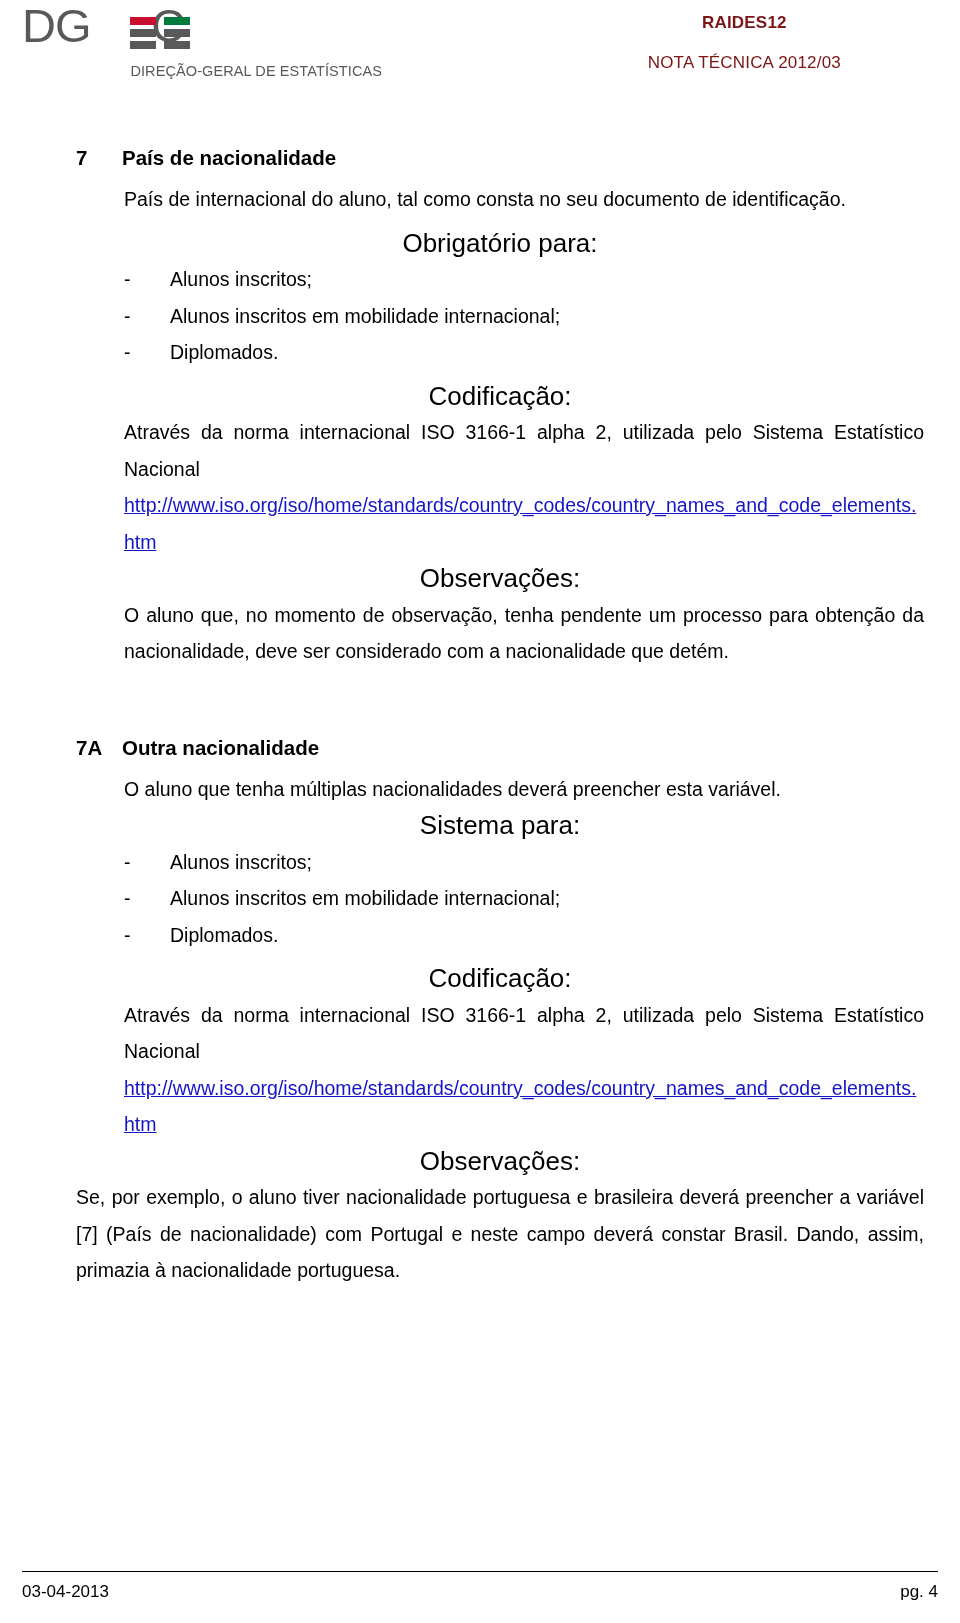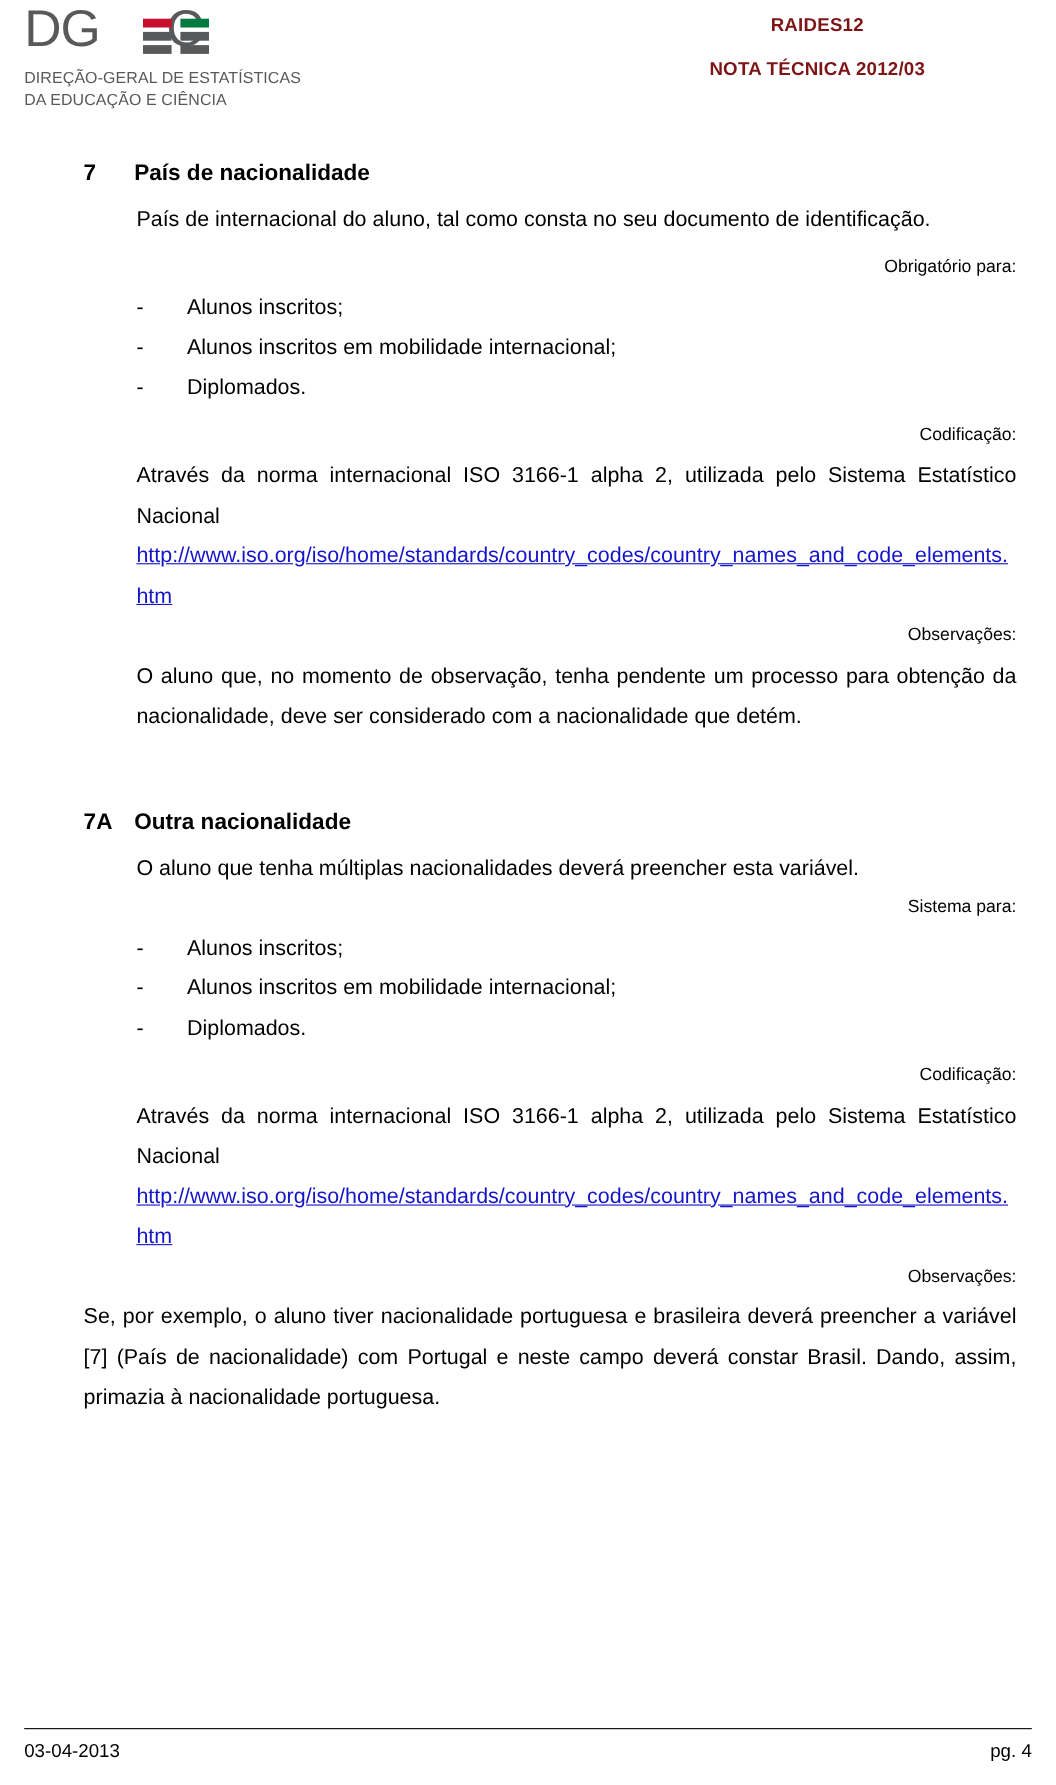--- a/index.html
+++ b/index.html
@@ -73,39 +73,39 @@
 
   .logo-sub {
     margin-top: 9px;
     font-size: 14.5px;
     line-height: 20px;
     color: #58595b;
     font-weight: 400;
     letter-spacing: 0.1px;
     font-family: "Liberation Sans", sans-serif;
   }
-  .logo-sub div { white-space: nowrap; }
+  .logo-sub div { white-space: nowrap; text-align: right; }
 
   .header-right {
     position: absolute;
     right: 24px;
     top: 12px;
     text-align: center;
   }
   .doc-code {
     font-size: 17px;
     font-weight: bold;
     color: #7d1416;
     letter-spacing: 0.2px;
     line-height: 22px;
   }
   .doc-title {
     margin-top: 18px;
     font-size: 17px;
-    font-weight: bold;
+    font-weight: normal;
     color: #7d1416;
     letter-spacing: 0.2px;
     line-height: 22px;
   }
 
   
   .content {
     position: absolute;
     left: 76px;
     top: 124px;
@@ -133,23 +133,23 @@
     line-height: 36.5px;
     text-align: justify;
     text-justify: inter-word;
   }
   .para.nopad { padding-left: 0; }
   .para.left  { text-align: left; }
 
   .label {
     margin: 7px 0 0 0;
     padding: 0;
-    font-size: 16px;
-    line-height: 36.5px;
-    text-align: right;
+    font-size: 26px;
+    line-height: 36.5px;
+    text-align: center;
   }
   .label.tight { margin-top: 0; }
 
   ul.bullets {
     list-style: none;
     margin: 0;
     padding: 0;
   }
   ul.bullets li {
     font-size: 19.5px;
@@ -211,21 +211,20 @@
         </div>
         <span class="bar bar-red"></span>
         <span class="bar bar-green"></span>
         <span class="bar bar-g1"></span>
         <span class="bar bar-g2"></span>
         <span class="bar bar-g3"></span>
         <span class="bar bar-g4"></span>
       </div>
       <div class="logo-sub">
         <div>DIREÇÃO-GERAL DE ESTATÍSTICAS</div>
-        <div>DA EDUCAÇÃO E CIÊNCIA</div>
       </div>
     </div>
 
     <div class="header-right">
       <div class="doc-code">RAIDES12</div>
       <div class="doc-title">NOTA TÉCNICA 2012/03</div>
     </div>
 
   </div>
 

